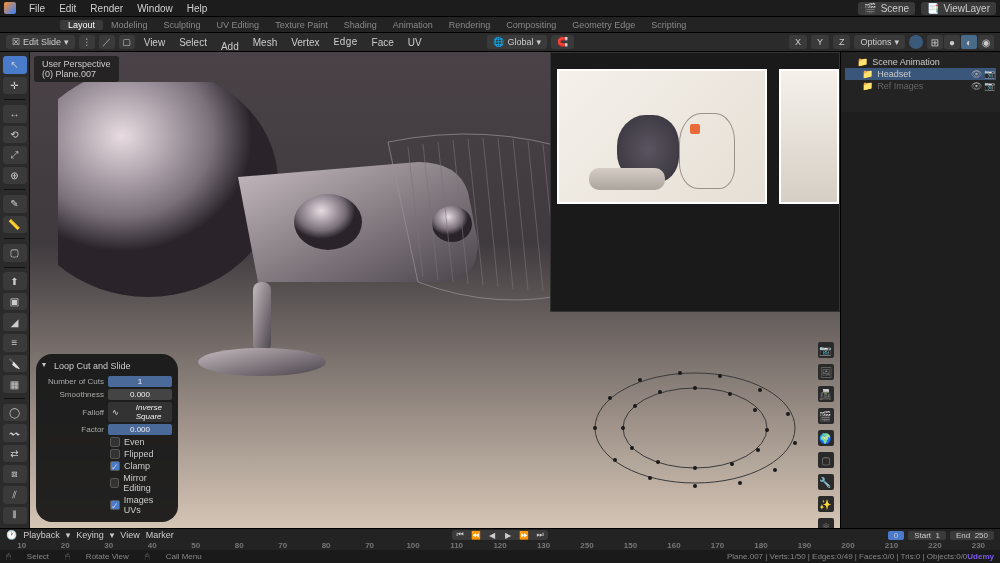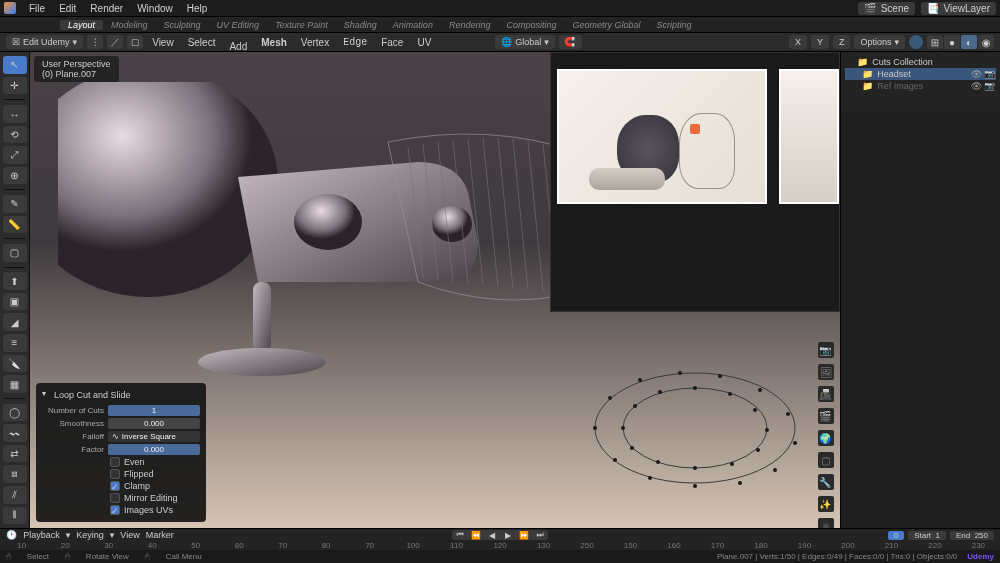--- a/index.html
+++ b/index.html
@@ -3,39 +3,39 @@
 <meta charset="utf-8">
 <style>
 * { margin:0; padding:0; box-sizing:border-box; font-family:sans-serif; }
 body { width:1000px; height:563px; background:#1a1a1a; overflow:hidden; position:relative; color:#ccc; font-size:10px; }
 .topbar { height:17px; background:#1c1c1c; display:flex; align-items:center; padding:0 4px; border-bottom:1px solid #000; }
 .topbar .logo { width:12px; height:12px; background:linear-gradient(135deg,#ff9030,#3080ff); border-radius:2px; margin-right:6px; }
 .topbar .mitem { color:#d0d0d0; padding:0 7px; font-size:10px; cursor:pointer; }
 .topbar .right { margin-left:auto; display:flex; align-items:center; gap:6px; }
 .topbar .scene-btn { background:#3a3a3a; padding:1px 6px; border-radius:3px; display:flex; align-items:center; gap:4px; }
 .topbar .viewlayer-btn { background:#3a3a3a; padding:1px 6px; border-radius:3px; display:flex; align-items:center; gap:4px; }
-.tabbar { height:16px; background:#232323; display:flex; align-items:center; padding:0 60px; border-bottom:1px solid #000;font-style:italic; }
+.tabbar { height:16px; background:#232323; display:flex; align-items:center; padding:0 60px; border-bottom:1px solid #000; }
 .tabbar .tab { color:#888; padding:0 8px; font-size:9px; cursor:pointer; }
 .tabbar .tab.active { color:#fff; background:#3a3a3a; border-radius:2px; }
 .toolbar2 { height:19px; background:#2b2b2b; display:flex; align-items:center; padding:0 6px; border-bottom:1px solid #000; gap:4px; }
 .toolbar2 .field { background:#3a3a3a; color:#ccc; padding:1px 6px; border-radius:3px; font-size:9px; display:flex; align-items:center; gap:3px; height:14px; }
 .toolbar2 .right { margin-left:auto; display:flex; align-items:center; gap:4px; }
 .toolbar2 .globe { width:14px; height:14px; background:#3a5a7a; border-radius:50%; }
 .toolbar2 .shading { display:flex; gap:1px; }
 .toolbar2 .shading .s { width:16px; height:14px; background:#3a3a3a; border-radius:2px; display:flex; align-items:center; justify-content:center; }
 .toolbar2 .shading .s.active { background:#4a6a8a; }
 .main { position:absolute; top:52px; left:0; right:0; bottom:35px; display:flex; }
 .left-tools { width:30px; background:#2b2b2b; display:flex; flex-direction:column; padding:4px 0; gap:3px; border-right:1px solid #111; }
 .left-tools .tool { width:24px; height:24px; margin:0 auto; background:#3a3a3a; border-radius:3px; display:flex; align-items:center; justify-content:center; cursor:pointer; }
 .left-tools .tool.active { background:#4a7aca; }
 .left-tools .sep { height:1px; background:#111; margin:2px 4px; }
 .viewport { flex:1; position:relative; background:linear-gradient(180deg,#4a4246 0%,#3f3a3e 40%,#d5c5b5 100%); overflow:hidden; }
 .viewport .persp-label { position:absolute; top:4px; left:4px; background:rgba(30,30,30,0.85); padding:3px 8px; border-radius:3px; font-size:9px; color:#ccc; }
 .viewport .headset { position:absolute; left:28px; top:30px; width:520px; height:300px; pointer-events:none; }
-.operator-panel { position:absolute; left:6px; bottom:6px; width:170px; background:rgba(24,24,24,0.95); border-radius:4px; padding:4px 0 6px 0; font-size:9px; }
+.operator-panel { position:absolute; left:6px; bottom:6px; width:142px; background:rgba(24,24,24,0.95); border-radius:16px; padding:4px 0 6px 0; font-size:9px; }
 .operator-panel .title { padding:3px 8px 4px 18px; position:relative; }
 .operator-panel .title::before { content:"▾"; position:absolute; left:6px; top:2px; font-size:8px; }
 .operator-panel .row { display:flex; align-items:center; padding:1px 6px; gap:4px; }
 .operator-panel .label { width:62px; text-align:right; color:#aaa; font-size:8px; }
 .operator-panel .value-f { flex:1; background:#4a6a9a; text-align:center; border-radius:2px; padding:1px 0; font-size:8px; color:#eee; }
 .operator-panel .value-n { flex:1; background:#444; text-align:center; border-radius:2px; padding:1px 0; font-size:8px; color:#eee; }
 .operator-panel .field-d { flex:1; background:#333; border-radius:2px; padding:1px 4px; font-size:8px; color:#eee; display:flex; align-items:center; }
 .operator-panel .chk-row { display:flex; align-items:center; padding:1px 6px 1px 74px; gap:4px; }
 .operator-panel .chk { width:10px; height:10px; background:#333; border-radius:2px; border:1px solid #555; }
 .operator-panel .chk.on { background:#4a7aca; }
@@ -53,24 +53,24 @@
 .outliner .item { padding:1px 0 1px 12px; display:flex; align-items:center; gap:4px; }
 .outliner .item.sel { background:#3a567a; }
 .outliner .eye { margin-left:auto; color:#aaa; display:flex; gap:2px; }
 .properties { flex:1; background:#1e1e1e; padding:4px; }
 .timeline { position:absolute; left:0; right:0; bottom:13px; height:22px; background:#232323; border-top:1px solid #000; display:flex; flex-direction:column; }
 .timeline .trow { height:12px; display:flex; align-items:center; padding:0 6px; gap:6px; font-size:9px; }
 .timeline .play-controls { position:absolute; left:50%; top:1px; transform:translateX(-50%); display:flex; gap:0; background:#3a3a3a; border-radius:3px; }
 .timeline .play-controls .pc { width:16px; height:10px; display:flex; align-items:center; justify-content:center; font-size:8px; }
 .timeline .frame-f { background:#3a3a3a; padding:0 6px; border-radius:2px; font-size:8px; }
 .timeline .frame-f.cur { background:#4a7aca; }
-.timeline .ticks { flex:1; display:flex; position:relative; height:10px; }
+.timeline .ticks { flex:1; display:flex; position:relative; height:10px;font-weight:bold; }
 .timeline .ticks .tick { flex:1; text-align:center; font-size:8px; color:#777; }
 .statusbar { position:absolute; left:0; right:0; bottom:0; height:13px; background:#1a1a1a; display:flex; align-items:center; padding:0 6px; font-size:8px; color:#888; gap:16px; }
-.statusbar .right { margin-left:auto; display:flex; gap:10px; }
+.statusbar .right { margin-left:auto; display:flex; }
 svg { display:block; }
 </style>
 </head>
 <body>
 
 <div class="topbar">
   <div class="logo"></div>
   <div class="mitem">File</div>
   <div class="mitem">Edit</div>
   <div class="mitem">Render</div>
@@ -85,33 +85,33 @@
 <div class="tabbar">
   <div class="tab active">Layout</div>
   <div class="tab">Modeling</div>
   <div class="tab">Sculpting</div>
   <div class="tab">UV Editing</div>
   <div class="tab">Texture Paint</div>
   <div class="tab">Shading</div>
   <div class="tab">Animation</div>
   <div class="tab">Rendering</div>
   <div class="tab">Compositing</div>
-  <div class="tab">Geometry Global</div>
+  <div class="tab">Geometry Edge</div>
   <div class="tab">Scripting</div>
 </div>
 
 <div class="toolbar2">
-  <div class="field">☒ <span>Edit Udemy</span> <span>▾</span></div>
+  <div class="field">☒ <span>Edit Slide</span> <span>▾</span></div>
   <div class="field" style="width:16px;justify-content:center;">⋮</div>
   <div class="field" style="width:16px;justify-content:center;">／</div>
   <div class="field" style="width:16px;justify-content:center;">▢</div>
   <div class="mitem" style="padding:0 5px;">View</div>
   <div class="mitem" style="padding:0 5px;">Select</div>
   <div class="mitem" style="padding:0 5px;margin-top:8px;">Add</div>
-  <div class="mitem" style="padding:0 5px;font-weight:bold;">Mesh</div>
+  <div class="mitem" style="padding:0 5px;">Mesh</div>
   <div class="mitem" style="padding:0 5px;">Vertex</div>
   <div class="mitem" style="padding:0 5px;font-family:Liberation Mono, monospace;">Edge</div>
   <div class="mitem" style="padding:0 5px;">Face</div>
   <div class="mitem" style="padding:0 5px;">UV</div>
   <div style="flex:0.2"></div>
   <div class="field">🌐 <span>Global</span> <span>▾</span></div>
   <div class="field">🧲</div>
   <div class="right">
     <div class="field">X</div>
     <div class="field">Y</div>
@@ -239,21 +239,21 @@
       <div class="row">
           <div class="label">Number of Cuts</div>
           <div class="value-f">1</div>
         </div>
       <div class="row">
           <div class="label">Smoothness</div>
           <div class="value-n">0.000</div>
         </div>
       <div class="row">
           <div class="label">Falloff</div>
-          <div class="field-d">∿ <span style="margin-left:3px;">Inverse Square</span></div>
+          <div class="field-d">∿ <span style="margin-left:17px;font-style:italic;">Inverse Square</span></div>
         </div>
       <div class="row">
           <div class="label">Factor</div>
           <div class="value-f">0.000</div>
         </div>
       <div class="chk-row">
           <div class="chk"></div>
           <span>Even</span>
         </div>
       <div class="chk-row">
@@ -294,21 +294,21 @@
       <div class="t">▢</div>
       <div class="t">🔧</div>
       <div class="t">✨</div>
       <div class="t">⚛</div>
 
     </div>
   </div>
 
   <div class="right-side">
     <div class="outliner">
-      <div class="item">📁 <span>Cuts Collection</span></div>
+      <div class="item">📁 <span>Scene Animation</span></div>
       <div class="item sel">&nbsp;&nbsp;📁 <span>Headset</span><span class="eye">👁 📷</span></div>
       <div class="item" style="color:#666;">&nbsp;&nbsp;📁 <span>Ref Images</span><span class="eye">👁 📷</span></div>
     </div>
     <div class="properties"></div>
   </div>
 </div>
 
 <div class="timeline">
   <div class="trow">
     <span>🕐</span>

